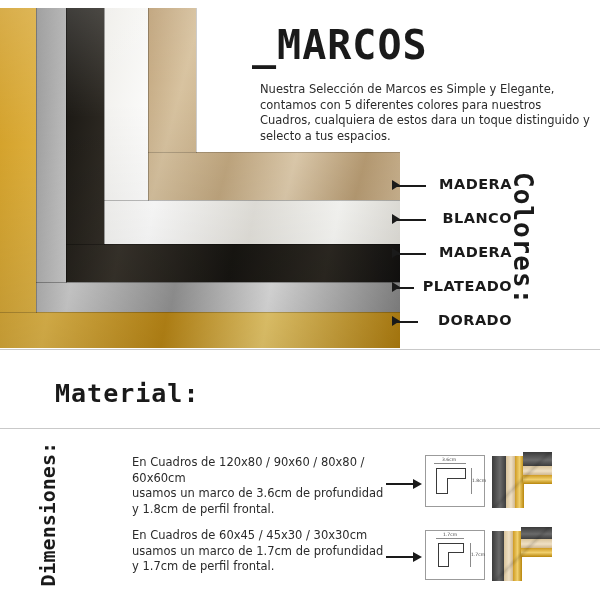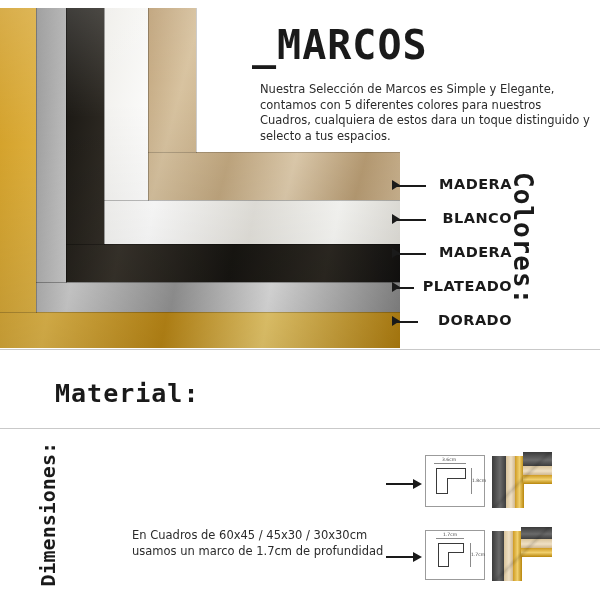--- a/index.html
+++ b/index.html
@@ -322,20 +322,27 @@
   <div class="colores-vert">Colores:</div>
 
   <div class="divider"></div>
 
   <div class="material-title">Material:</div>
 
   <div class="divider2"></div>
 
   <div class="dim-vert">Dimensiones:</div>
 
+  <div class="dim-row" style="left:132px; top:455px;">
+    <div class="dim-text">
+      <div>En Cuadros de 120x80 / 90x60 / 80x80 / 60x60cm</div>
+      <div>usamos un marco de 3.6cm de profundidad</div>
+      <div>y 1.8cm de perfil frontal.</div>
+    </div>
+  </div>
   <div class="dim-arrow" style="left:386px; top:483px; width:28px;"></div>
   <div class="dim-arrow-head" style="left:413px; top:479px;"></div>
 
   <div class="sketch" style="left:425px; top:455px; width:58px; height:50px;">
     <div class="sk-line" style="left:10px; top:12px; width:30px; height:1px;"></div>
     <div class="sk-line" style="left:10px; top:12px; width:1px; height:26px;"></div>
     <div class="sk-line" style="left:10px; top:37px; width:12px; height:1px;"></div>
     <div class="sk-line" style="left:21px; top:22px; width:1px; height:16px;"></div>
     <div class="sk-line" style="left:21px; top:22px; width:19px; height:1px;"></div>
     <div class="sk-line" style="left:39px; top:12px; width:1px; height:11px;"></div>
@@ -352,20 +359,21 @@
     <div class="bar" style="left:31px; top:0px; width:29px; height:16px; background:linear-gradient(180deg,#3b3b3b,#6a6a6a,#2e2e2e);"></div>
     <div class="bar" style="left:31px; top:14px; width:29px; height:10px; background:linear-gradient(180deg,#d9c49c,#efe0c4,#c8ae84);"></div>
     <div class="bar" style="left:31px; top:23px; width:29px; height:9px; background:linear-gradient(180deg,#cf9b22,#f0cf6d,#b8860b);"></div>
     <div class="bar" style="left:0px; top:0px; width:60px; height:56px; background:linear-gradient(135deg, rgba(255,255,255,0) 46%, rgba(0,0,0,0.12) 50%, rgba(255,255,255,0) 54%);"></div>
   </div>
 
   <div class="dim-row" style="left:132px; top:528px;">
     <div class="dim-text">
       <div>En Cuadros de 60x45 / 45x30 / 30x30cm</div>
       <div>usamos un marco de 1.7cm de profundidad</div>
+      <div>y 1.7cm de perfil frontal.</div>
     </div>
   </div>
   <div class="dim-arrow" style="left:386px; top:556px; width:28px;"></div>
   <div class="dim-arrow-head" style="left:413px; top:552px;"></div>
 
   <div class="sketch" style="left:425px; top:530px; width:58px; height:48px;">
     <div class="sk-line" style="left:12px; top:12px; width:26px; height:1px;"></div>
     <div class="sk-line" style="left:12px; top:12px; width:1px; height:24px;"></div>
     <div class="sk-line" style="left:12px; top:35px; width:11px; height:1px;"></div>
     <div class="sk-line" style="left:22px; top:21px; width:1px; height:15px;"></div>

